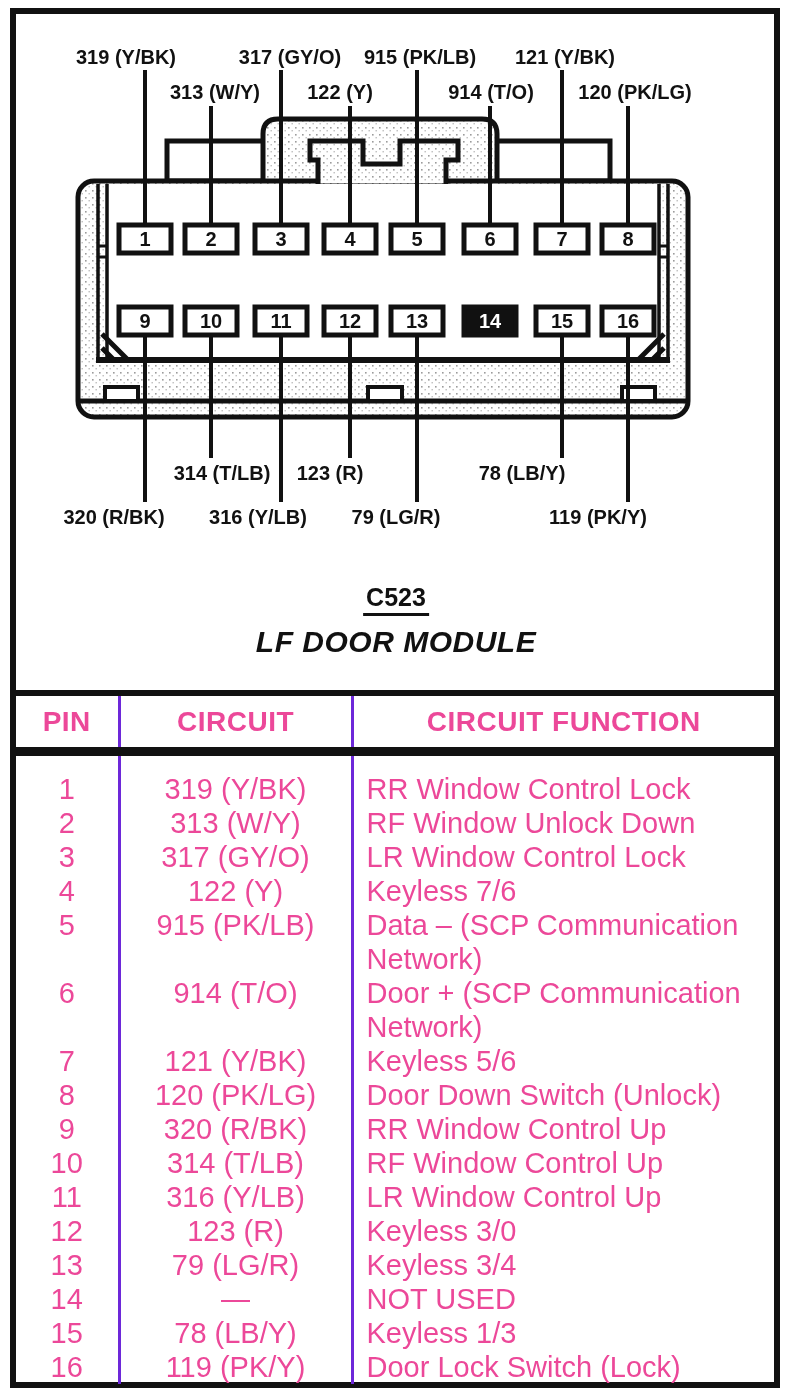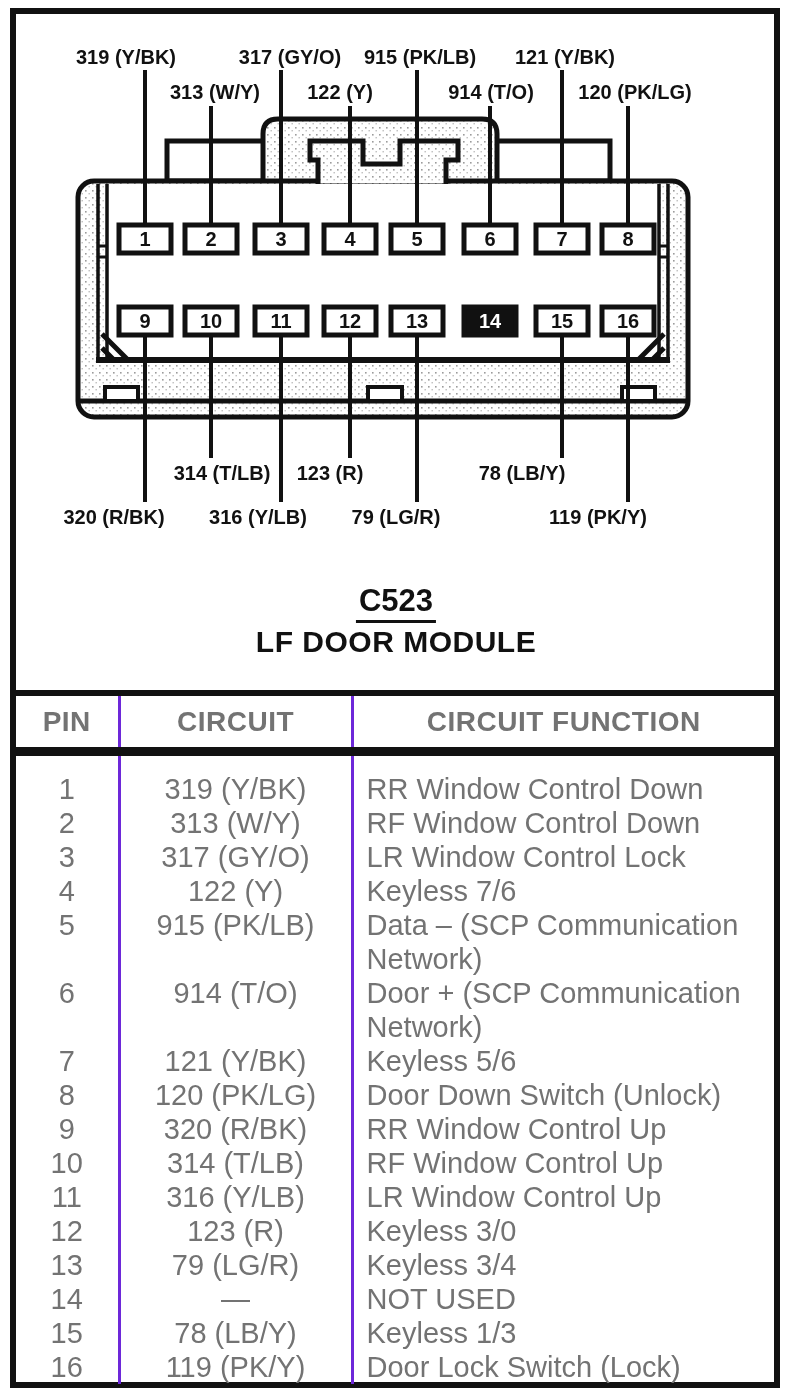--- a/index.html
+++ b/index.html
@@ -11,33 +11,33 @@
     position:absolute;left:10px;top:8px;width:770px;height:1380px;
     box-sizing:border-box;border:6px solid #111;
   }
   .conn{position:absolute;left:0;top:0;}
   .lbl{
     position:absolute;transform:translateX(-50%);white-space:nowrap;
     font-size:20px;font-weight:700;letter-spacing:0px;color:#111;
   }
   .cid{
     position:absolute;left:396px;top:583px;transform:translateX(-50%);
-    font-size:31px;font-weight:700;border-bottom:3px solid #111;padding:0 3px 1px 3px;
+    font-size:25px;font-weight:700;border-bottom:3px solid #111;padding:0 3px 1px 3px;
   }
   .cname{
     position:absolute;left:396px;top:625px;transform:translateX(-50%);
-    font-size:30px;font-weight:700;letter-spacing:.5px;white-space:nowrap;
+    font-size:30px;font-weight:700;letter-spacing:.5px;white-space:nowrap;font-style:italic;
   }
   .table-area{
     position:absolute;left:16px;top:690px;width:758px;bottom:12px;
     border-top:6px solid #111;
   }
   table.pinout{
     width:100%;height:100%;border-collapse:collapse;table-layout:fixed;
-    font-family:"Liberation Sans","DejaVu Sans",sans-serif;color:#737373;
+    font-family:"Liberation Sans","DejaVu Sans",sans-serif;color:#ec4899;
   }
   table.pinout col.c1{width:103px;}
   table.pinout col.c2{width:233px;}
   table.pinout th{
     font-size:28px;font-weight:700;text-align:center;height:51px;
     border-bottom:9px solid #111;letter-spacing:.5px;padding:0;
   }
   table.pinout .bl{border-left:3px solid #6d28d9;}
   table.pinout tbody td{
     font-size:29px;font-weight:400;line-height:34px;vertical-align:top;padding:0;
@@ -154,26 +154,26 @@
         <tr>
           <th>PIN</th>
           <th class="bl">CIRCUIT</th>
           <th class="bl">CIRCUIT FUNCTION</th>
         </tr>
       </thead>
       <tbody>
           <tr>
             <td class="c-pin">1</td>
             <td class="c-circuit bl">319 (Y/BK)</td>
-            <td class="c-fn bl">RR Window Control Down</td>
+            <td class="c-fn bl">RR Window Control Lock</td>
           </tr>
           <tr>
             <td class="c-pin">2</td>
             <td class="c-circuit bl">313 (W/Y)</td>
-            <td class="c-fn bl">RF Window Control Down</td>
+            <td class="c-fn bl">RF Window Unlock Down</td>
           </tr>
           <tr>
             <td class="c-pin">3</td>
             <td class="c-circuit bl">317 (GY/O)</td>
             <td class="c-fn bl">LR Window Control Lock</td>
           </tr>
           <tr>
             <td class="c-pin">4</td>
             <td class="c-circuit bl">122 (Y)</td>
             <td class="c-fn bl">Keyless 7/6</td>

